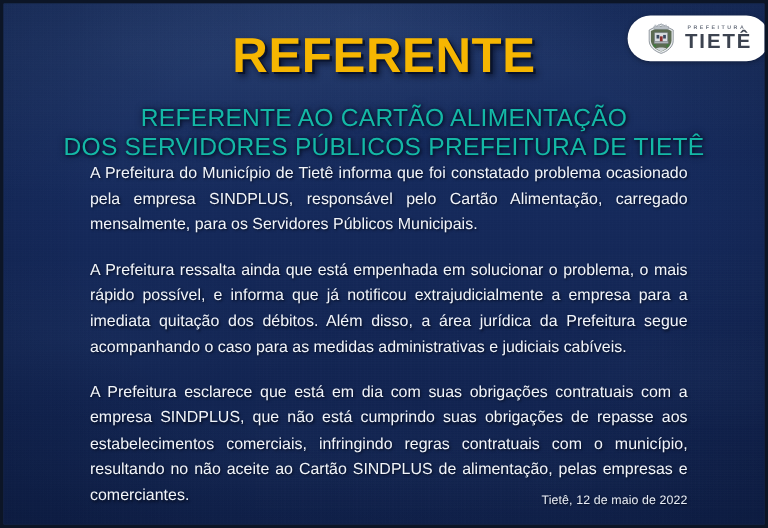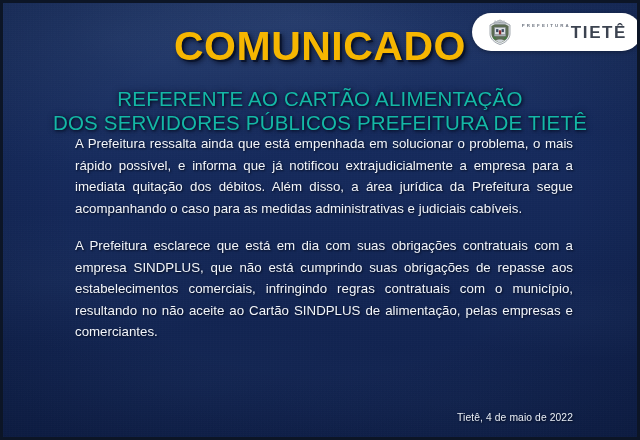--- a/index.html
+++ b/index.html
@@ -71,21 +71,21 @@
     height: 38px;
     padding: 0 14px 0 16px;
     background: #ffffff;
     border-radius: 19px;
     display: flex;
     align-items: center;
     gap: 8px;
     box-shadow: 0 1px 4px rgba(0,0,0,0.35);
   }
   .crest { width: 24px; height: 26px; display: block; }
-  .logo-text { display: flex; flex-direction: row; line-height: 1; }
+  .logo-text { display: flex; flex-direction: column; line-height: 1; }
   .logo-kicker {
     font-size: 4.4px;
     letter-spacing: 2.1px;
     color: #6d7480;
     font-weight: 700;
     text-transform: uppercase;
     margin: 0 0 1px 2px;
   }
   .logo-name {
     font-size: 17px;
@@ -181,28 +181,29 @@
         <path d="M5.4 18.2 C7.2 17.1 9 18.7 6.8 20.5 C5.8 19.9 5.2 19.1 5.4 18.2 Z" fill="#3f7b3f"></path>
         <path d="M18.6 18.2 C16.8 17.1 15 18.7 17.2 20.5 C18.2 19.9 18.8 19.1 18.6 18.2 Z" fill="#3f7b3f"></path>
         <path d="M7.6 21.3 C9.6 20.3 14.4 20.3 16.4 21.3 C14.6 22.9 12 23.9 12 23.9 C12 23.9 9.4 22.9 7.6 21.3 Z" fill="#cfd4da"></path>
       </svg>
       <span class="logo-text">
         <span class="logo-kicker">PREFEITURA</span>
         <span class="logo-name">TIETÊ</span>
       </span>
     </div>
 
-    <div class="title">COMUNICADO</div>
+    <div class="title">REFERENTE</div>
 
     <div class="subtitle">
       <span class="subtitle-line">REFERENTE AO CARTÃO ALIMENTAÇÃO</span>
       <span class="subtitle-line">DOS SERVIDORES PÚBLICOS PREFEITURA DE TIETÊ</span>
     </div>
 
     <div class="body-copy">
+      <p class="para">A Prefeitura do Município de Tietê informa que foi constatado problema ocasionado pela empresa SINDPLUS, responsável pelo Cartão Alimentação, carregado mensalmente, para os Servidores Públicos Municipais.</p>
       <p class="para">A Prefeitura ressalta ainda que está empenhada em solucionar o problema, o mais rápido possível, e informa que já notificou extrajudicialmente a empresa para a imediata quitação dos débitos. Além disso, a área jurídica da Prefeitura segue acompanhando o caso para as medidas administrativas e judiciais cabíveis.</p>
       <p class="para">A Prefeitura esclarece que está em dia com suas obrigações contratuais com a empresa SINDPLUS, que não está cumprindo suas obrigações de repasse aos estabelecimentos comerciais, infringindo regras contratuais com o município, resultando no não aceite ao Cartão SINDPLUS de alimentação, pelas empresas e comerciantes.</p>
     </div>
 
-    <div class="signoff">Tietê, 4 de maio de 2022</div>
+    <div class="signoff">Tietê, 12 de maio de 2022</div>
 
   </div>
 </div>
 
 </body></html>

